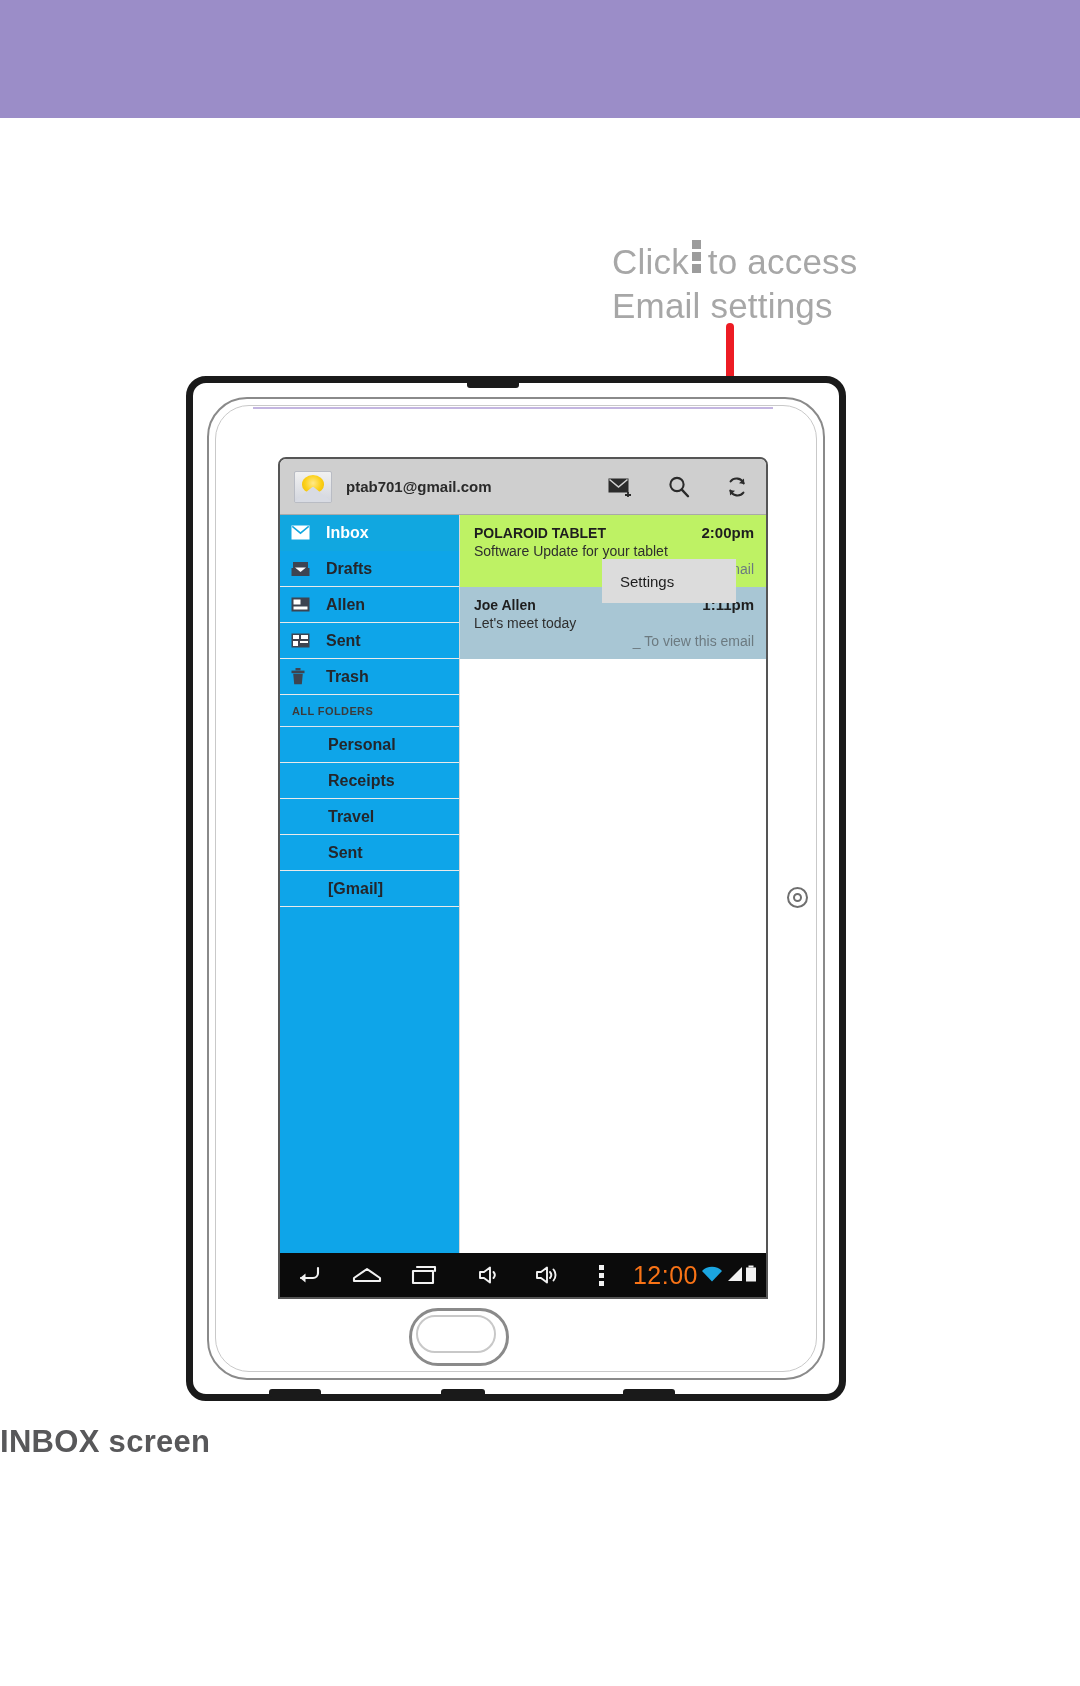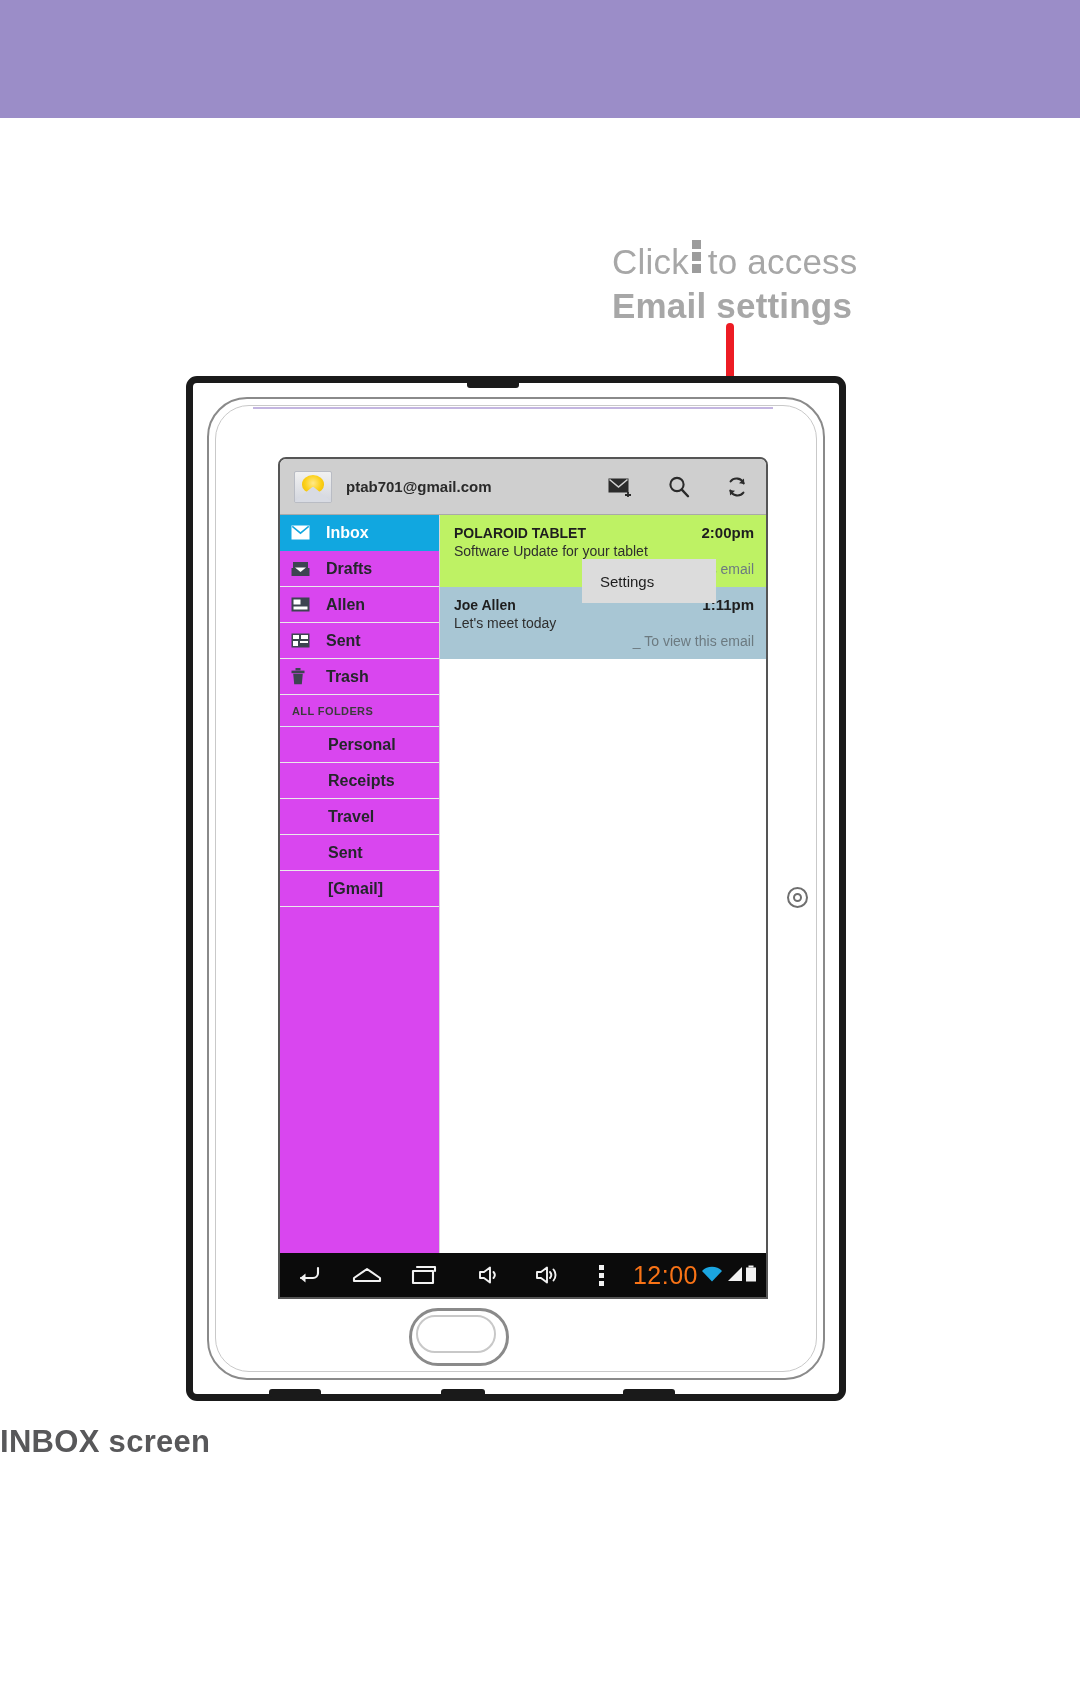--- a/index.html
+++ b/index.html
@@ -45,21 +45,21 @@
     position: relative;
   }
   #callout .kebab-glyph i {
     display: block;
     width: 9px;
     height: 9px;
     background: #9c9c9c;
     margin-bottom: 3px;
   }
   #callout .kebab-glyph i:last-child { margin-bottom: 0; }
-  #callout-line2 { display: block; font-weight: bold; }
+  #callout-line2 { display: block; }
 
   
   #pointer-line {
     position: absolute;
     left: 726px;
     top: 323px;
     width: 8px;
     height: 212px;
     background: #ed1c24;
     border-radius: 4px;
@@ -76,21 +76,21 @@
   }
 
   
   #tablet {
     position: absolute;
     left: 186px;
     top: 376px;
     width: 660px;
     height: 1025px;
     border: 7px solid #1a1a1a;
-    border-radius: 11px;
+    border-radius: 20px;
     background: #ffffff;
     box-sizing: border-box;
   }
   #tablet-inner-ring {
     position: absolute;
     left: 14px; top: 14px;
     width: calc(100% - 28px);
     height: calc(100% - 28px);
     border: 2px solid #8a8a8a;
     border-radius: 40px;
@@ -249,23 +249,23 @@
   }
 
   
   #mail-body {
     display: flex;
     height: calc(100% - 56px - 44px);
   }
 
   
   #folder-list {
-    width: 160px;
+    width: 180px;
     flex: none;
-    background: #d946ef;
+    background: #0ea5e9;
     border-right: 1px solid #d8d8d8;
     box-sizing: border-box;
   }
   .folder-row {
     height: 36px;
     display: flex;
     align-items: center;
     padding-left: 11px;
     border-bottom: 1px solid #eaeaea;
     box-sizing: border-box;

